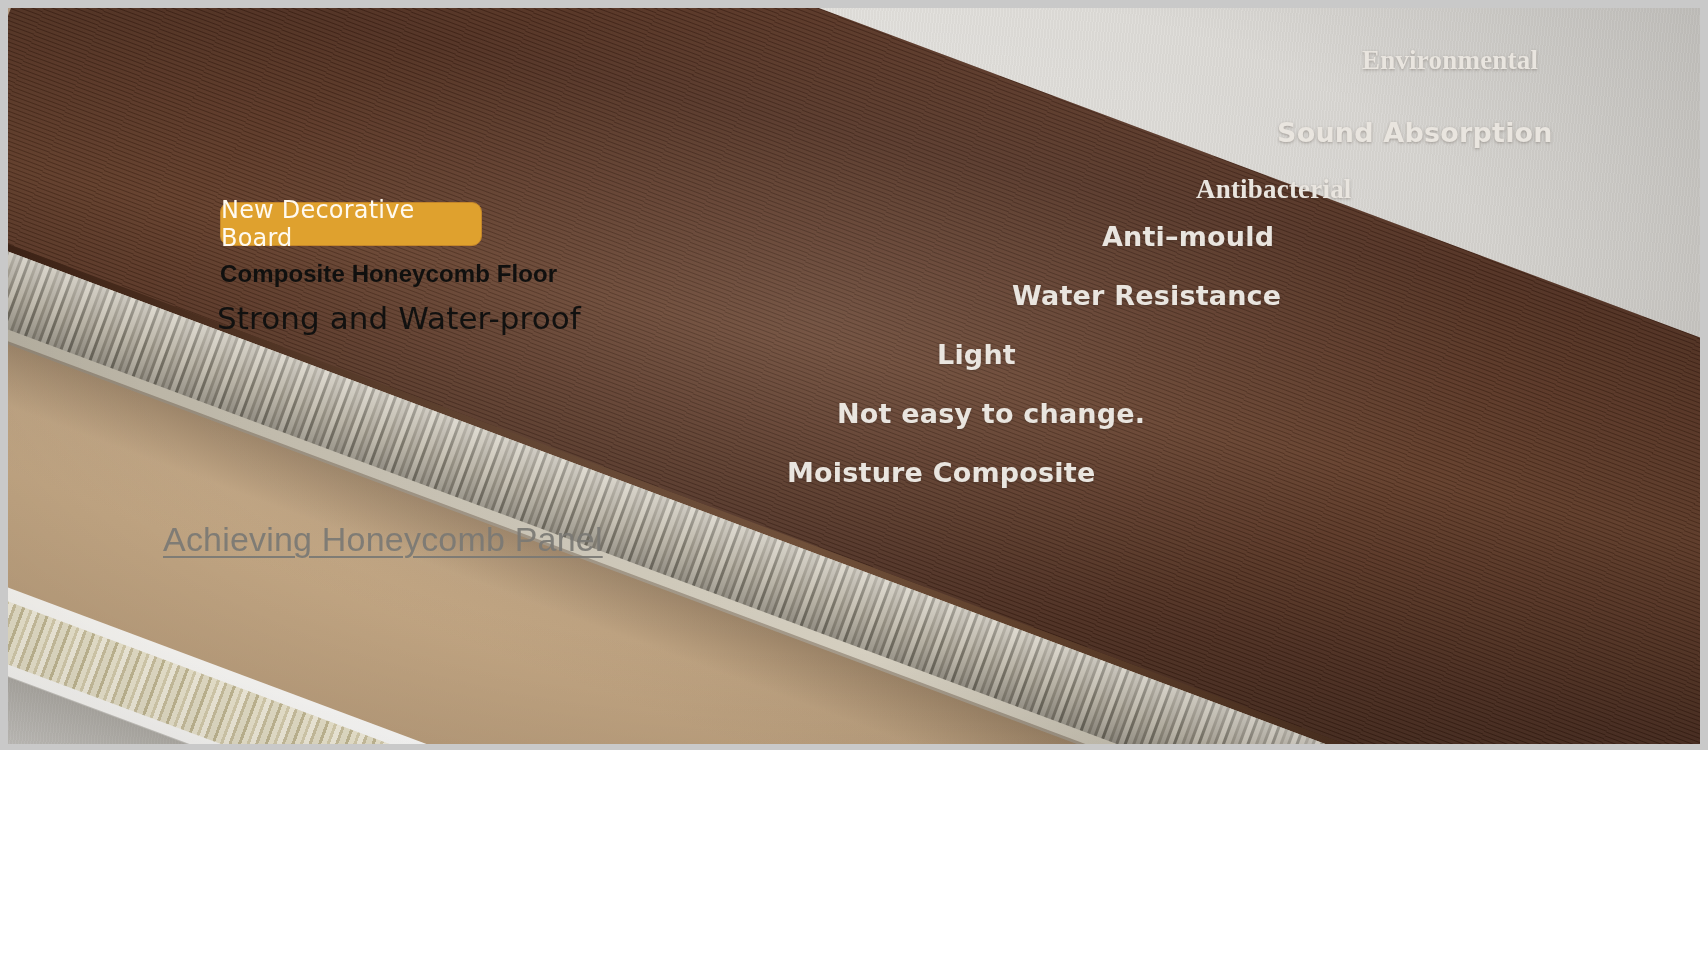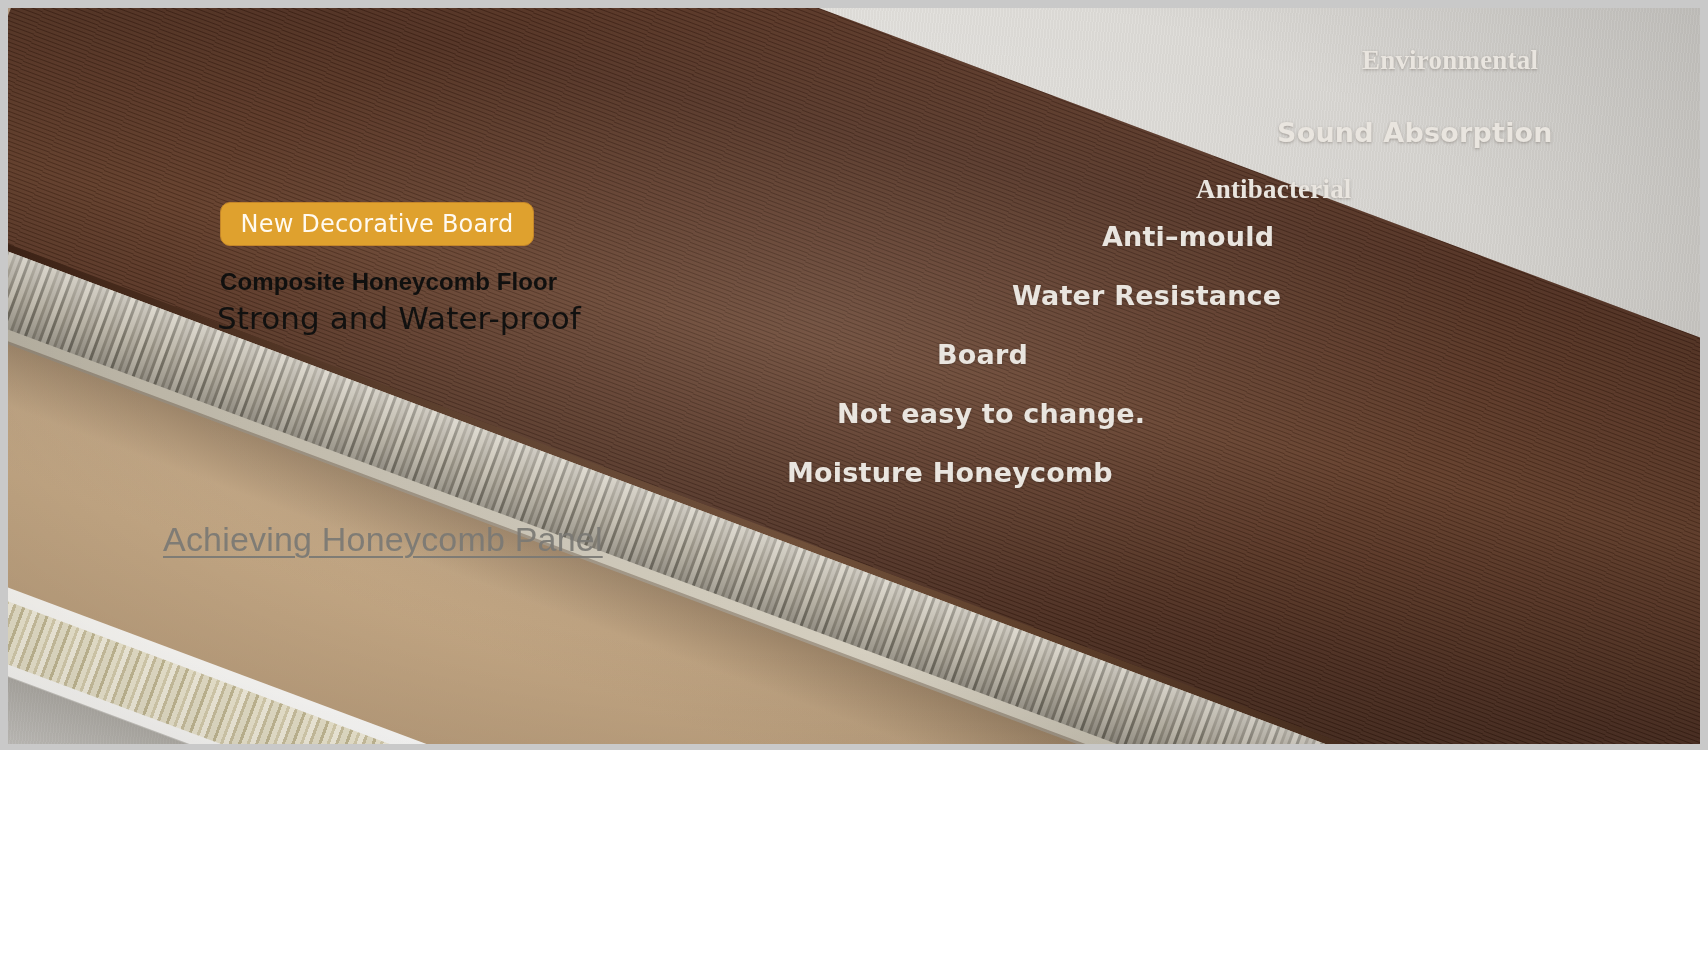--- a/index.html
+++ b/index.html
@@ -190,21 +190,21 @@
     background: radial-gradient(ellipse at 48% 42%,
       rgba(255,255,255,.10) 0%, rgba(0,0,0,0) 55%, rgba(0,0,0,.13) 100%);
     pointer-events: none;
   }
 
   
   .badge {
     position: absolute;
     left: 212px;
     top: 194px;
-    width: 314px;
+    width: 262px;
     height: 44px;
     border-radius: 10px;
     background: #dfa12e;
     border: 1px solid #c4862a;
     box-sizing: border-box;
     display: flex;
     align-items: center;
     justify-content: center;
     color: #fffaf0;
     font-size: 24px;
@@ -214,21 +214,20 @@
   }
 
   .headline-1 {
     position: absolute;
     left: 212px;
     top: 252px;
     font-size: 24px;
     font-weight: 700;
     color: #10100f;
     letter-spacing: .1px;
-    margin-top: 8px;
   }
   .headline-2 {
     position: absolute;
     left: 209px;
     top: 292px;
     font-size: 31px;
     font-weight: 400;
     color: #111110;
     letter-spacing: .1px;
     font-family: "DejaVu Sans", sans-serif;
@@ -309,23 +308,23 @@
     <div class="headline-1">Composite Honeycomb Floor</div>
 
     <div class="headline-2">Strong and Water-proof</div>
 
     <div id="feature-list">
         <div class="feature" style="left: 1354px; top: 37px; font-family: Liberation Serif, serif;">Environmental</div>
         <div class="feature" style="left: 1269px; top: 96px; margin-top: 13px;">Sound Absorption</div>
         <div class="feature" style="left: 1188px; top: 166px; font-family: Liberation Serif, serif;">Antibacterial</div>
         <div class="feature" style="left: 1094px; top: 213px;">Anti–mould</div>
         <div class="feature" style="left: 1004px; top: 272px;">Water Resistance</div>
-        <div class="feature" style="left: 929px; top: 331px;">Board</div>
+        <div class="feature" style="left: 929px; top: 331px;">Light</div>
         <div class="feature" style="left: 829px; top: 390px;">Not easy to change.</div>
-        <div class="feature" style="left: 779px; top: 449px;">Moisture Honeycomb</div>
+        <div class="feature" style="left: 779px; top: 449px;">Moisture Composite</div>
       </div>
 
     <div class="watermark-hero">Achieving Honeycomb Panel</div>
   </div>
 </div>
 
 <div class="left-rule"></div>
 
 <div id="infobar">
   

